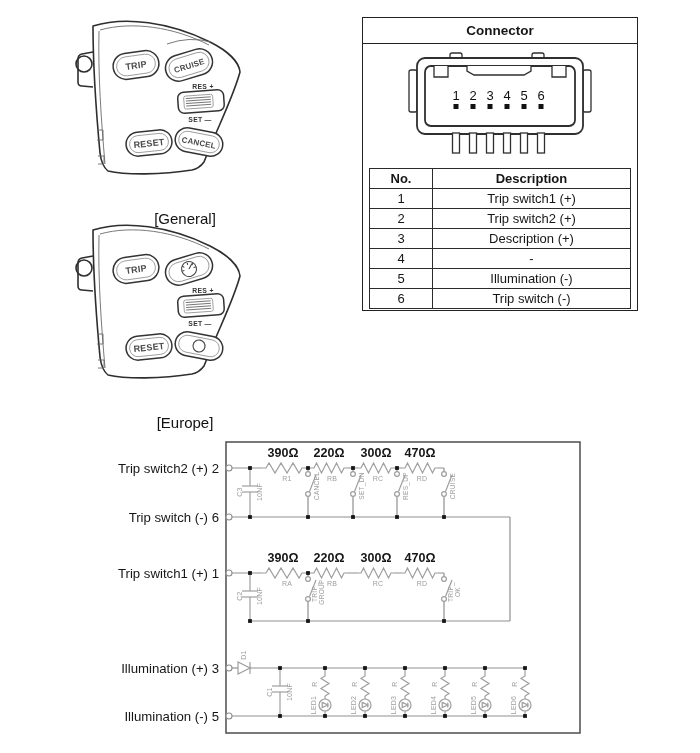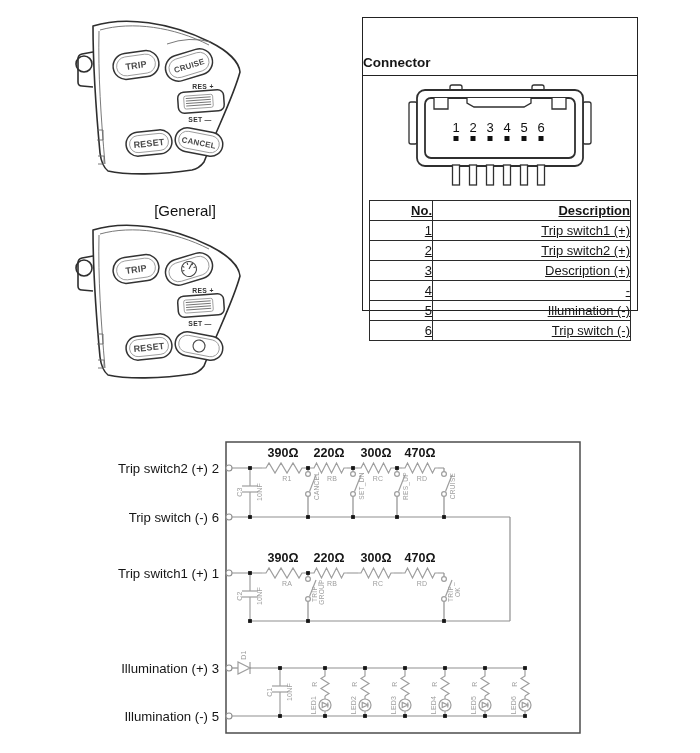--- a/index.html
+++ b/index.html
@@ -1,40 +1,40 @@
 <!DOCTYPE html>
 <html><head>
 <meta charset="utf-8">
 <style>
   html,body{margin:0;padding:0;background:#fff;}
   #root{position:relative;width:700px;height:753px;background:#fff;overflow:hidden;
         font-family:"Liberation Sans",sans-serif;color:#161616;}
   
   .fig{position:absolute;width:230px;}
-  .fig-caption{text-align:center;font-size:15px;color:#111;margin-top:8px;}
+  .fig-caption{text-align:center;font-size:15px;color:#111;margin-top:16px;}
   .hs{fill:none;stroke:#2e2e2e;stroke-width:1.6;stroke-linejoin:round;}
   .hl{fill:none;stroke:#6a6a6a;stroke-width:0.9;}
   .btn{fill:#fff;stroke:#333;stroke-width:1.5;}
   .btni{fill:none;stroke:#8c8c8c;stroke-width:0.8;}
   .btxt{font-size:9px;font-weight:bold;fill:#4a4a4a;text-anchor:middle;letter-spacing:.2px;}
   .btxt.sm{font-size:8px;}
   .stxt{font-size:6.8px;font-weight:bold;fill:#333;text-anchor:middle;letter-spacing:.3px;}
   .gicon{fill:none;stroke:#444;stroke-width:1.1;}
   
   .panel{position:absolute;left:362px;top:17px;width:276px;height:294px;
          border:1.6px solid #222;box-sizing:border-box;background:#fff;}
-  .panel-header{height:25px;line-height:25px;text-align:left;font-weight:bold;
-                font-size:13.5px;border-bottom:1.6px solid #222;margin-top:32px;}
+  .panel-header{height:25px;line-height:25px;text-align:center;font-weight:bold;
+                font-size:13.5px;border-bottom:1.6px solid #222;}
   .conn{display:block;margin:0 auto;}
   .c1{fill:#fff;stroke:#2f2f2f;stroke-width:1.8;}
   .c2{fill:#fff;stroke:#2f2f2f;stroke-width:1.3;}
   .cn{font-size:13px;fill:#111;text-anchor:middle;font-family:"Liberation Sans",sans-serif;}
   .cnsq{fill:#111;stroke:none;}
   table.pins{border-collapse:collapse;width:262px;margin:2px auto 0;font-size:13px;table-layout:fixed;}
-  table.pins th,table.pins td{border:1.4px solid #2b2b2b;height:19px;text-align:right;padding:0;text-decoration:underline;}
+  table.pins th,table.pins td{border:1.4px solid #2b2b2b;height:19px;text-align:center;padding:0;}
   table.pins th{font-weight:bold;}
   table.pins .cno{width:62px;}
   
   .circ{position:absolute;left:0;top:430px;}
   .circ text{font-family:"Liberation Sans",sans-serif;}
   .w{stroke:#8f8f8f;stroke-width:1.2;fill:none;}
   .cmp{stroke:#9e9e9e;stroke-width:1.2;fill:none;}
   .box{stroke:#4d4d4d;stroke-width:1.5;fill:none;}
   .dot{fill:#161616;stroke:none;}
   .term{fill:#fff;stroke:#8f8f8f;stroke-width:1.1;}
@@ -123,20 +123,21 @@
         <rect class="btn" x="56" y="117" width="46" height="24" rx="12"></rect>
         <rect class="btni" x="59.5" y="120.5" width="39" height="17" rx="8.5"></rect>
         <text class="btxt" x="79" y="132.5">RESET</text>
       </g>
       <g transform="rotate(11 129 128)">
         <rect class="btn" x="105" y="116" width="48" height="24" rx="12"></rect>
         <rect class="btni" x="108.5" y="119.5" width="41" height="17" rx="8.5"></rect>
         <circle class="gicon" cx="129" cy="128" r="6"></circle>
       </g>
     </svg>
+    <div class="fig-caption">[Europe]</div>
   </div>
 
   <div class="panel">
     <div class="panel-header">Connector</div>
     <svg class="conn" width="272" height="122" viewBox="0 0 272 122">
       <rect class="c2" x="86" y="9" width="12" height="7" rx="2"></rect>
       <rect class="c2" x="168" y="9" width="12" height="7" rx="2"></rect>
       <rect class="c2" x="45" y="26" width="8" height="42" rx="2"></rect>
       <rect class="c2" x="219" y="26" width="8" height="42" rx="2"></rect>
       <rect class="c1" x="53" y="14" width="166" height="76" rx="8"></rect>

